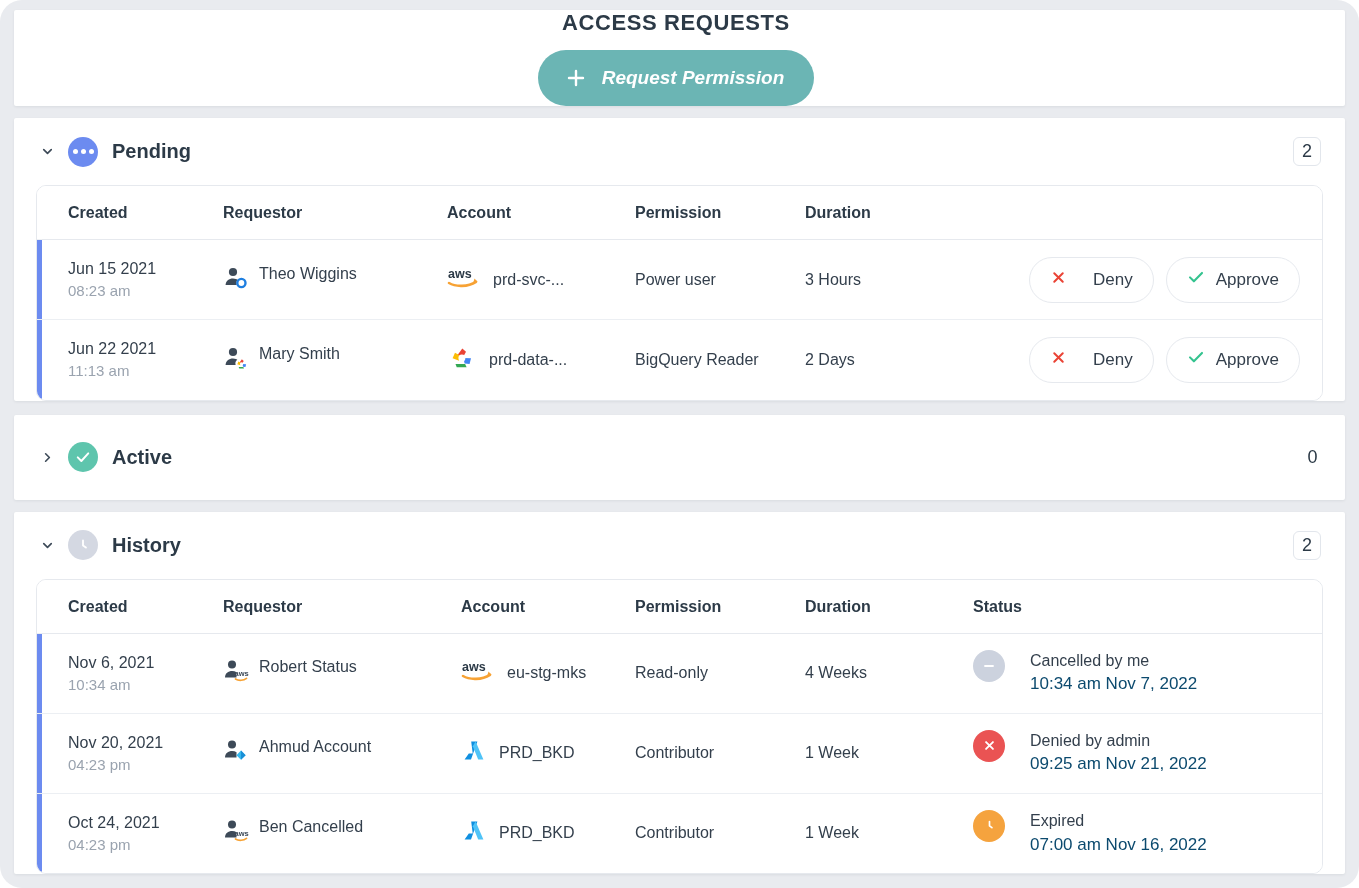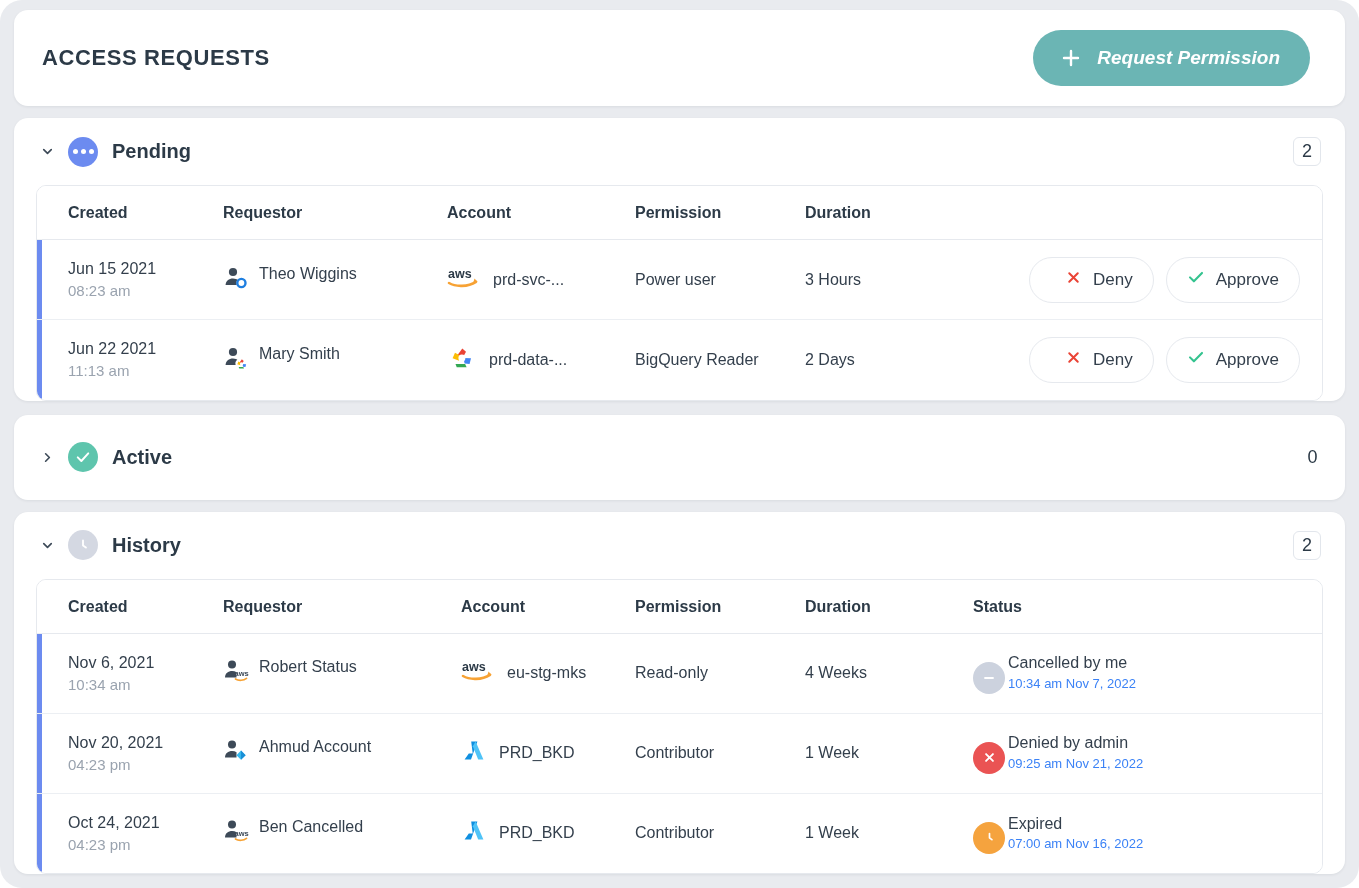--- a/index.html
+++ b/index.html
@@ -13,22 +13,23 @@
     position: absolute;
     left: 0; top: 0;
     width: 1359px; height: 888px;
     background: #e9ebef;
     border-radius: 22px;
     padding: 10px 14px 0 14px;
     overflow: hidden;
   }
   .card {
     background: #fff;
-    border-radius: 14px;
+    border-radius: 2px;
     box-shadow: 0 1px 3px rgba(16,24,40,.07);
+    flex-direction: column;
   }
 
   
   .header-card {
     height: 96px;
     display: flex; align-items: center; justify-content: space-between;
     padding: 0 35px 0 28px;
     margin-bottom: 12px;
   }
   .page-title {
@@ -107,37 +108,37 @@
 
   .date-main { font-size: 16px; color: #333f4c; line-height: 1.45; }
   .date-sub  { font-size: 15px; color: #9aa3af; line-height: 1.45; }
 
   .cellflex { display: flex; gap: 10px; }
   .acct-flex { display: flex; align-items: center; gap: 12px; }
 
   
   .acts { display: flex; gap: 12px; justify-content: flex-end; padding-right: 22px; }
   .act-btn {
-    display: flex; align-items: center; justify-content: flex-end; gap: 11px;
+    display: flex; align-items: center; justify-content: space-between; gap: 11px;
     height: 46px; min-width: 125px; padding: 0 20px;
     border: 1px solid #e6e9ee; border-radius: 24px; background: #fff;
     font-family: inherit; font-size: 17px; color: #333f4c; cursor: pointer;
   }
 
   
-  .status-flex { display: flex; align-items: flex-end; gap: 3px; }
+  .status-flex { display: flex; align-items: flex-start; gap: 25px; }
   .st-dot {
     width: 32px; height: 32px; border-radius: 50%; flex: 0 0 32px;
     display: flex; align-items: center; justify-content: center;
   }
   .st-cancelled { background: #ccd2de; }
   .st-denied    { background: #ea5353; }
   .st-expired   { background: #f5a33e; }
   .st-txt1 { font-size: 16px; color: #333f4c; line-height: 1.42; }
-  .st-txt2 { font-size: 13px; color: #3b82f6; line-height: 1.42; }
+  .st-txt2 { font-size: 17px; color: #0c4a6e; line-height: 1.42; }
 </style>
 </head>
 <body>
 
 <div class="app-frame">
 
   <div class="card header-card">
     <div class="page-title">ACCESS REQUESTS</div>
     <button class="req-btn">
       <span>

